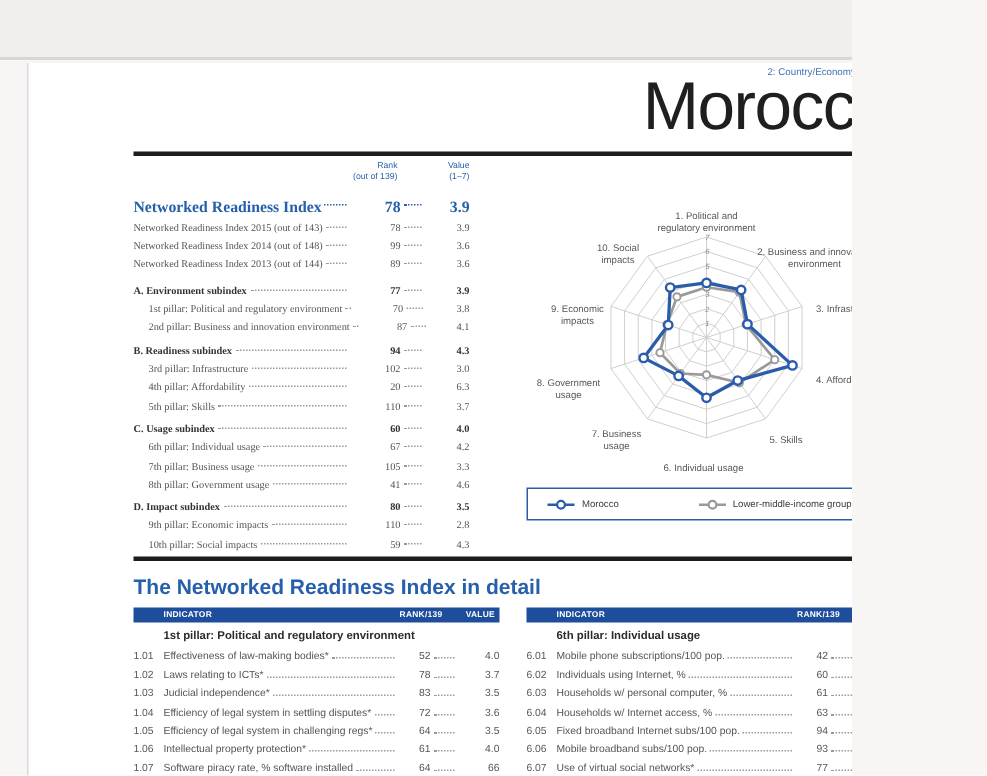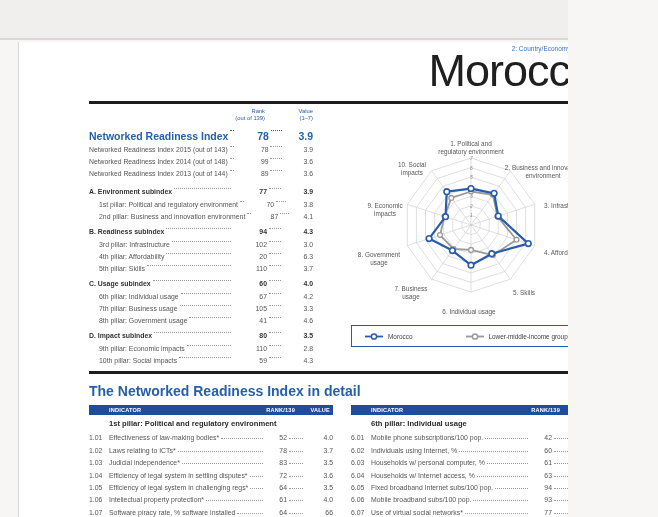--- a/index.html
+++ b/index.html
@@ -18,21 +18,21 @@
   .rule-mid { top:329px; }
 
   
   .summary { position:absolute; left:70px; top:66px; width:224px; }
   .colheads { display:flex; height:21px; font-size:5.8px; line-height:7px; color:#2760aa; }
   .colheads .sp { flex:1; }
   .ch { text-align:right; }
   .ch-rank { width:52px; }
   .ch-val { width:48px; }
   .ch span { display:block; }
-  .srow { display:flex; align-items:flex-start; font-size:6.9px; color:#555; height:12.2px; }
+  .srow { display:flex; align-items:center; font-size:6.9px; color:#555; height:12.2px;font-family:Liberation Serif, serif; }
   .srow .lbl { white-space:nowrap; }
   .srow .leader { flex:1; border-bottom:1px dotted #9a9a9a; margin:0 2px 2px 2px; min-width:4px; }
   .srow .leader2 { width:12px; border-bottom:1px dotted #9a9a9a; margin:0 2px 2px 2px; }
   .srow .rank { width:34px; text-align:right; }
   .srow .val { width:30px; text-align:right; }
   .srow-main { height:16px; font-size:10.5px; font-weight:bold; color:#2760aa; margin-top:1px; }
   .srow-main .leader, .srow-main .leader2 { border-bottom:1.5px dotted #2760aa; margin-bottom:3px; }
   .srow-sec { font-weight:bold; color:#333; height:12.6px; margin-top:3px; }
   .srow-pillar .lbl { padding-left:10px; }
   .srow-hist { height:12px; font-size:6.8px; }

